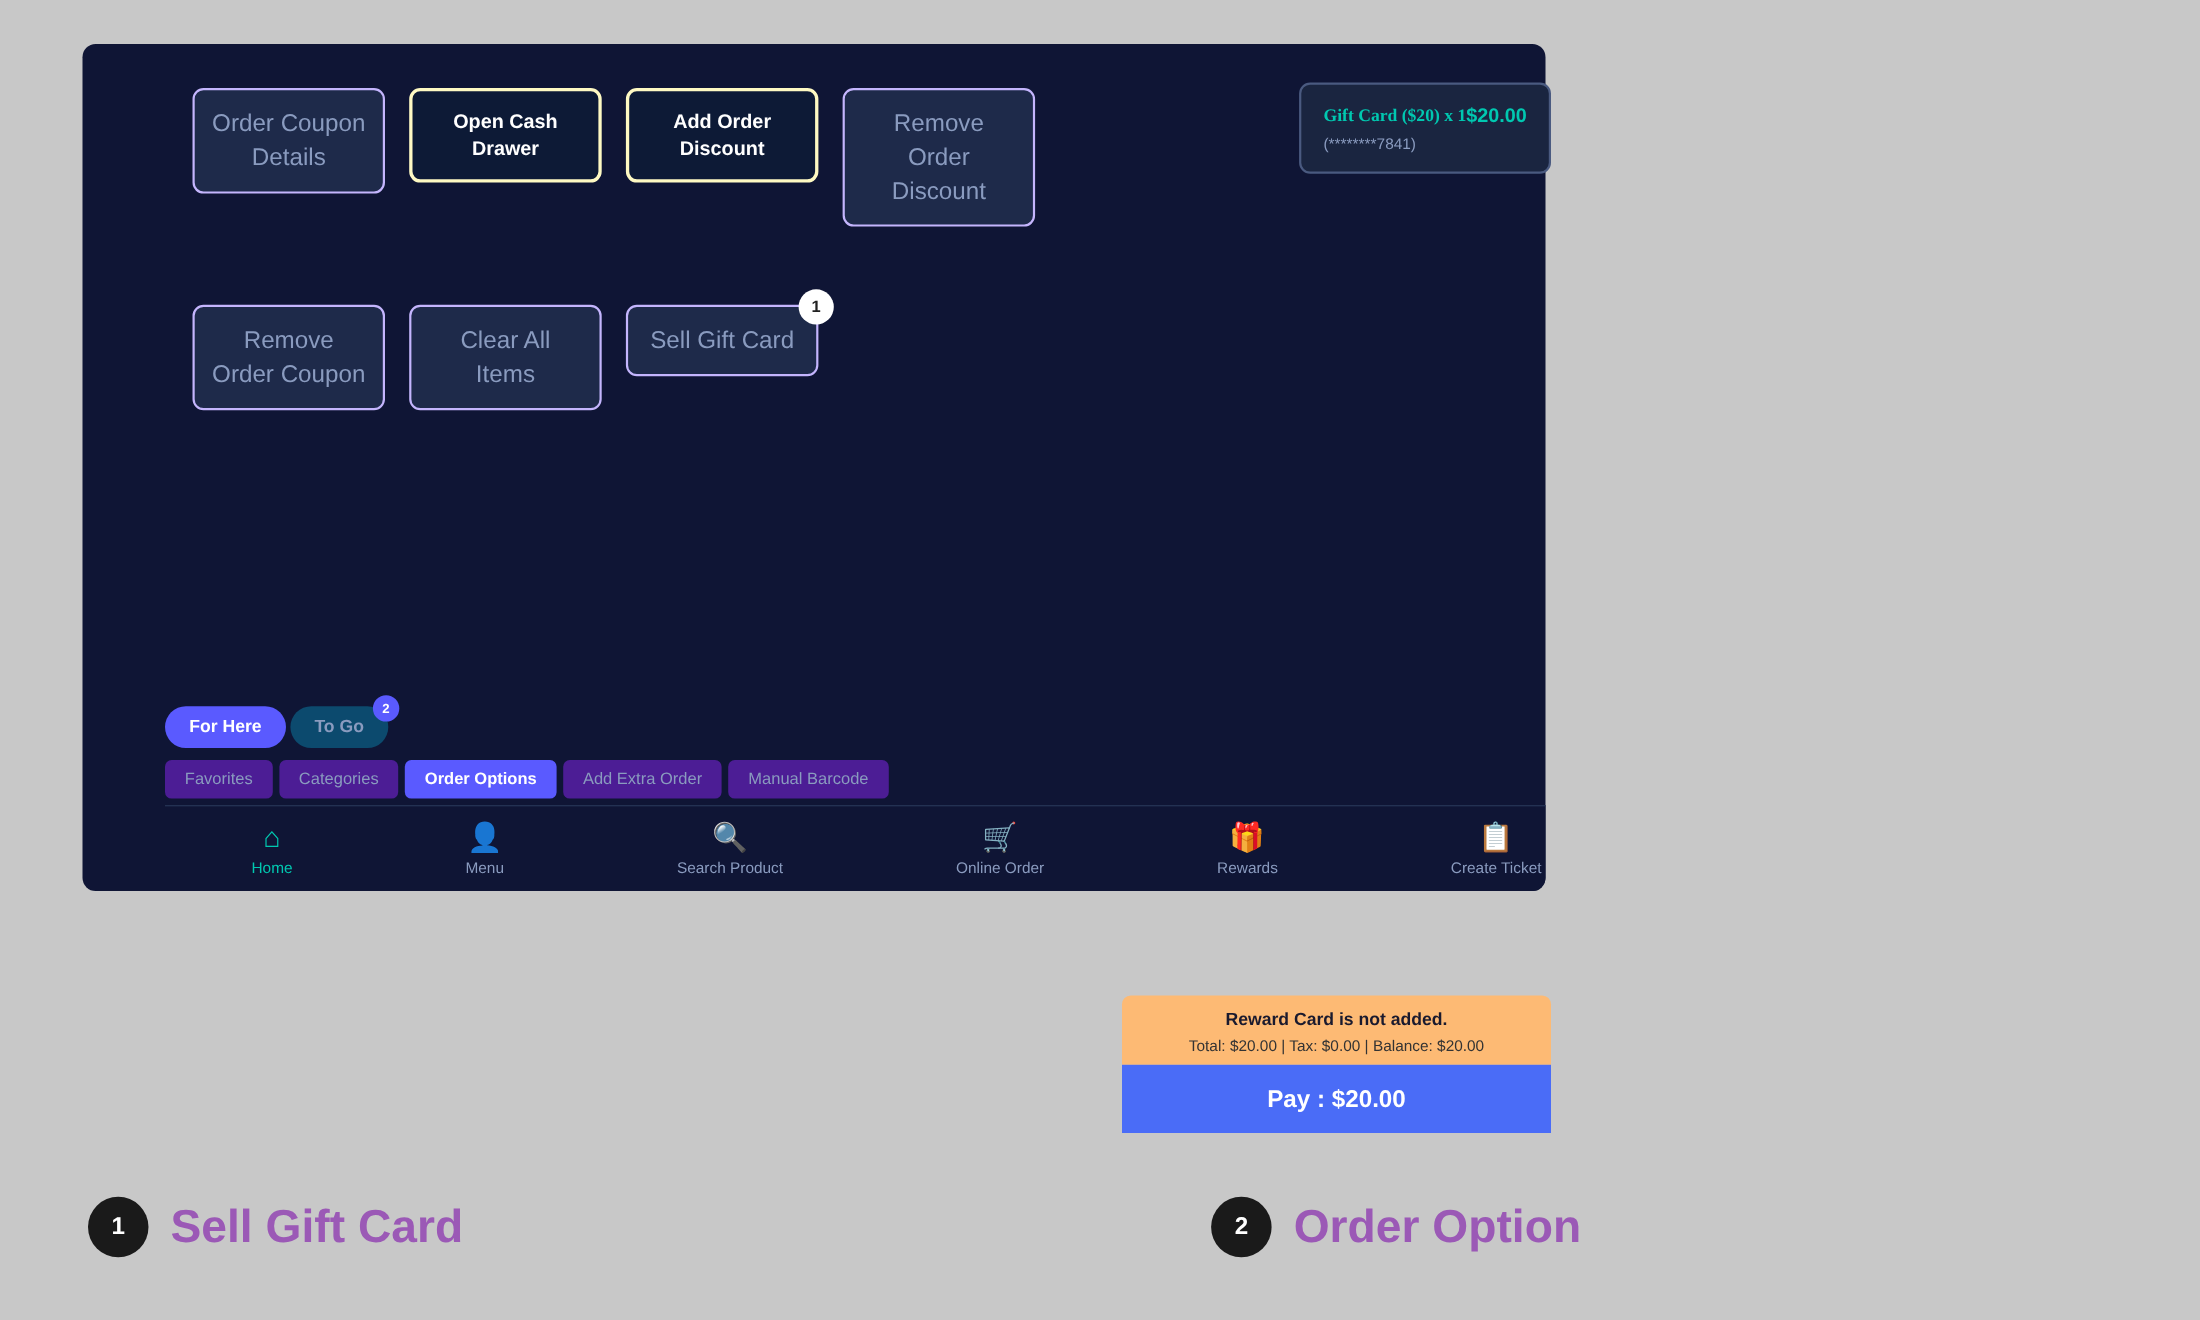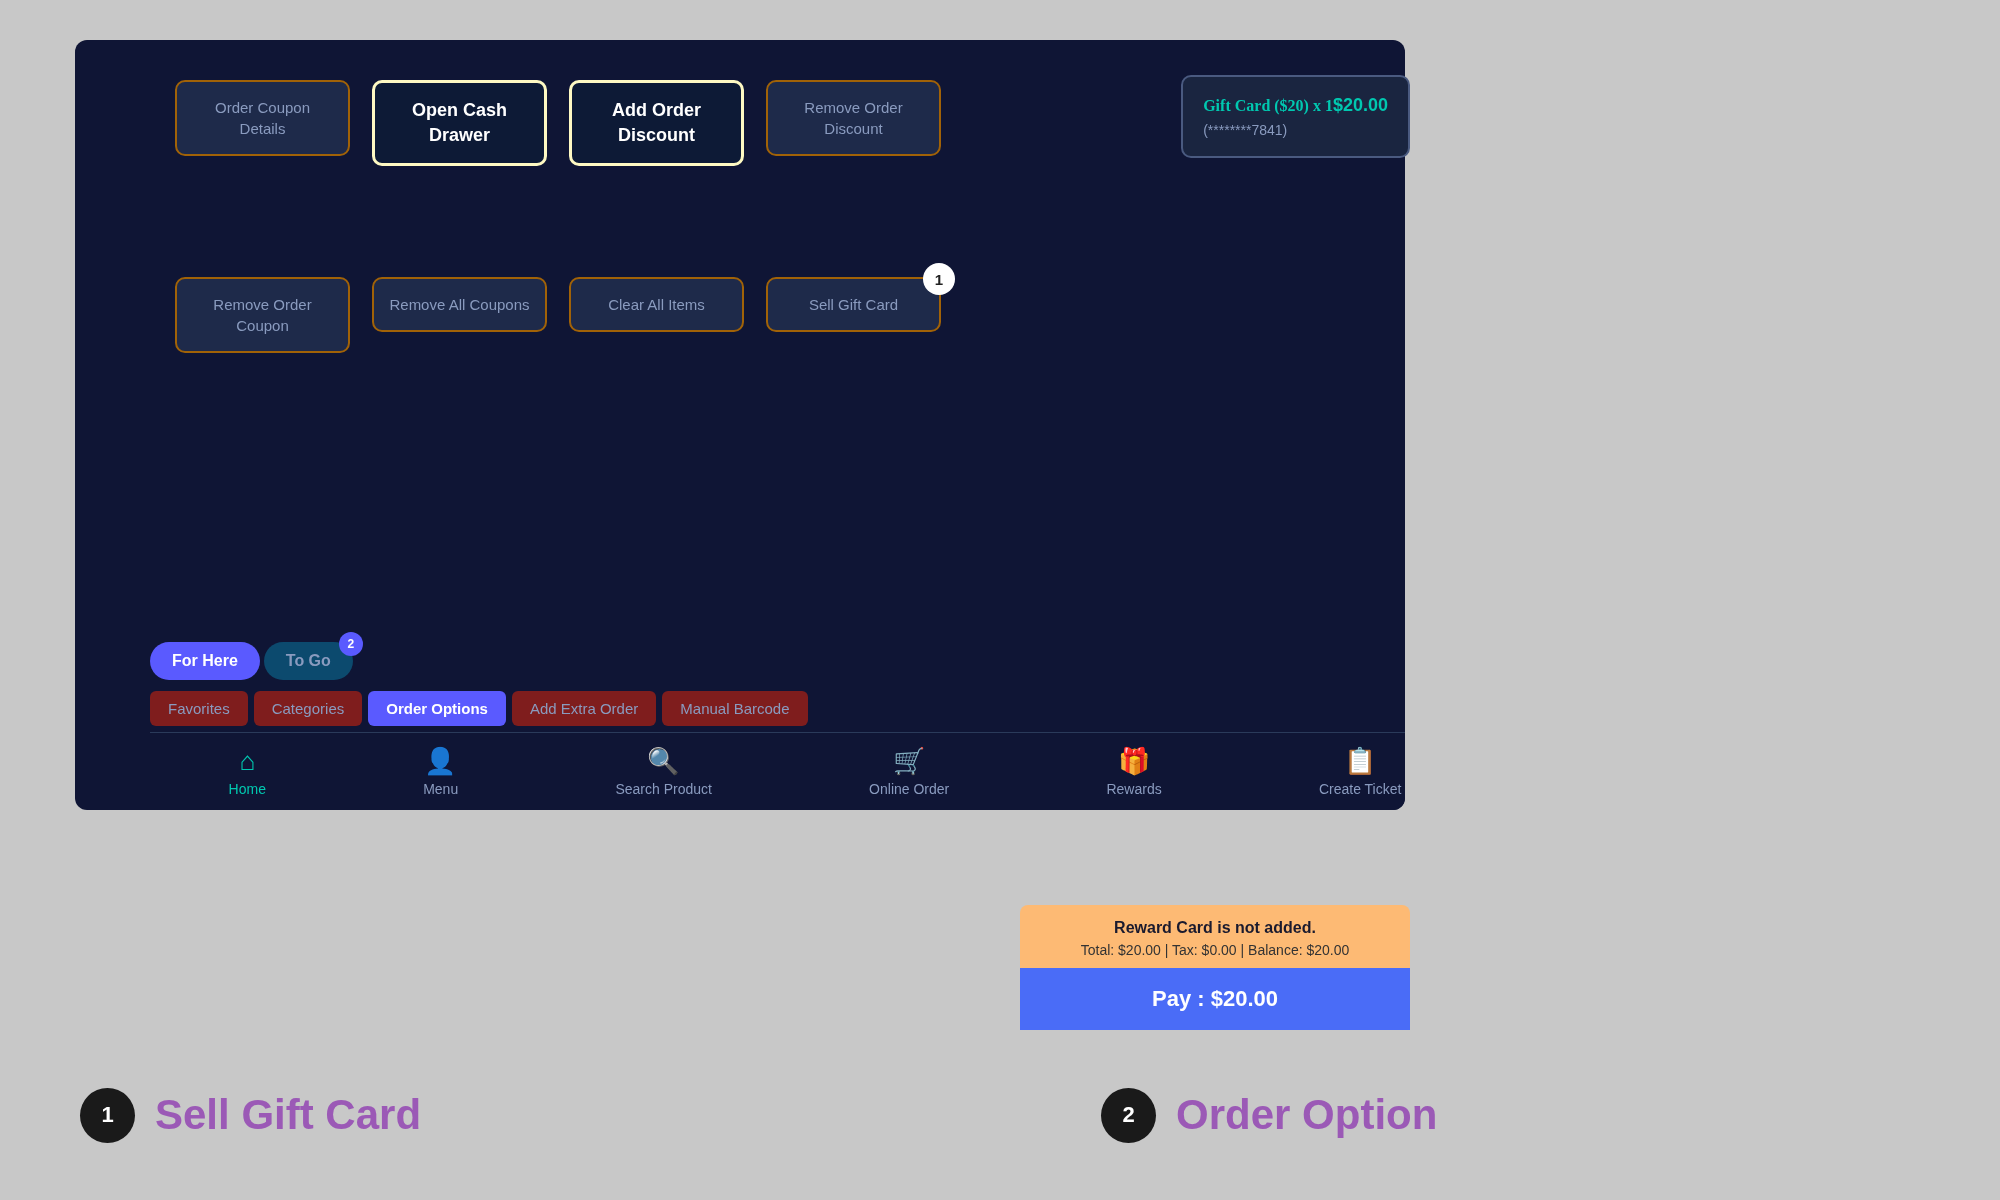--- a/index.html
+++ b/index.html
@@ -26,28 +26,28 @@
     .action-grid {
       display: grid;
       grid-template-columns: repeat(4, 175px);
       grid-template-rows: repeat(2, 175px);
       gap: 22px;
       padding: 40px 40px 20px 100px;
     }
 
     .action-btn {
       background: #1e2a4a;
-      border: 2px solid #a16207;
+      border: 2px solid #c4b5fd;
       border-radius: 10px;
       display: flex;
       align-items: center;
       justify-content: center;
       text-align: center;
       color: #8a9bbf;
-      font-size: 15px;
+      font-size: 22px;
       font-weight: 500;
       line-height: 1.4;
       cursor: pointer;
       padding: 15px;
     }
 
     .action-btn.teal-border {
       border: 3px solid #fef9c3;
       background: #0d1a36;
       color: #ffffff;
@@ -172,21 +172,21 @@
       display: flex;
       gap: 6px;
     }
 
     .cat-tab {
       padding: 9px 18px;
       border-radius: 6px;
       font-size: 15px;
       cursor: pointer;
       border: none;
-      background: #7f1d1d;
+      background: #4c1d95;
       color: #8a9bbf;
     }
 
     .cat-tab.active {
       background: #5a5aff;
       color: white;
       font-weight: 600;
     }
 
     
@@ -312,23 +312,20 @@
     </div>
 
     <div class="btn-wrapper">
       <div class="action-btn">Remove Order Discount</div>
     </div>
 
     <div class="btn-wrapper">
       <div class="action-btn">Remove Order Coupon</div>
     </div>
 
-    <div class="btn-wrapper">
-      <div class="action-btn">Remove All Coupons</div>
-    </div>
 
     <div class="btn-wrapper">
       <div class="action-btn">Clear All Items</div>
     </div>
 
     <div class="btn-wrapper">
       <div class="badge">1</div>
       <div class="action-btn">Sell Gift Card</div>
     </div>
 

